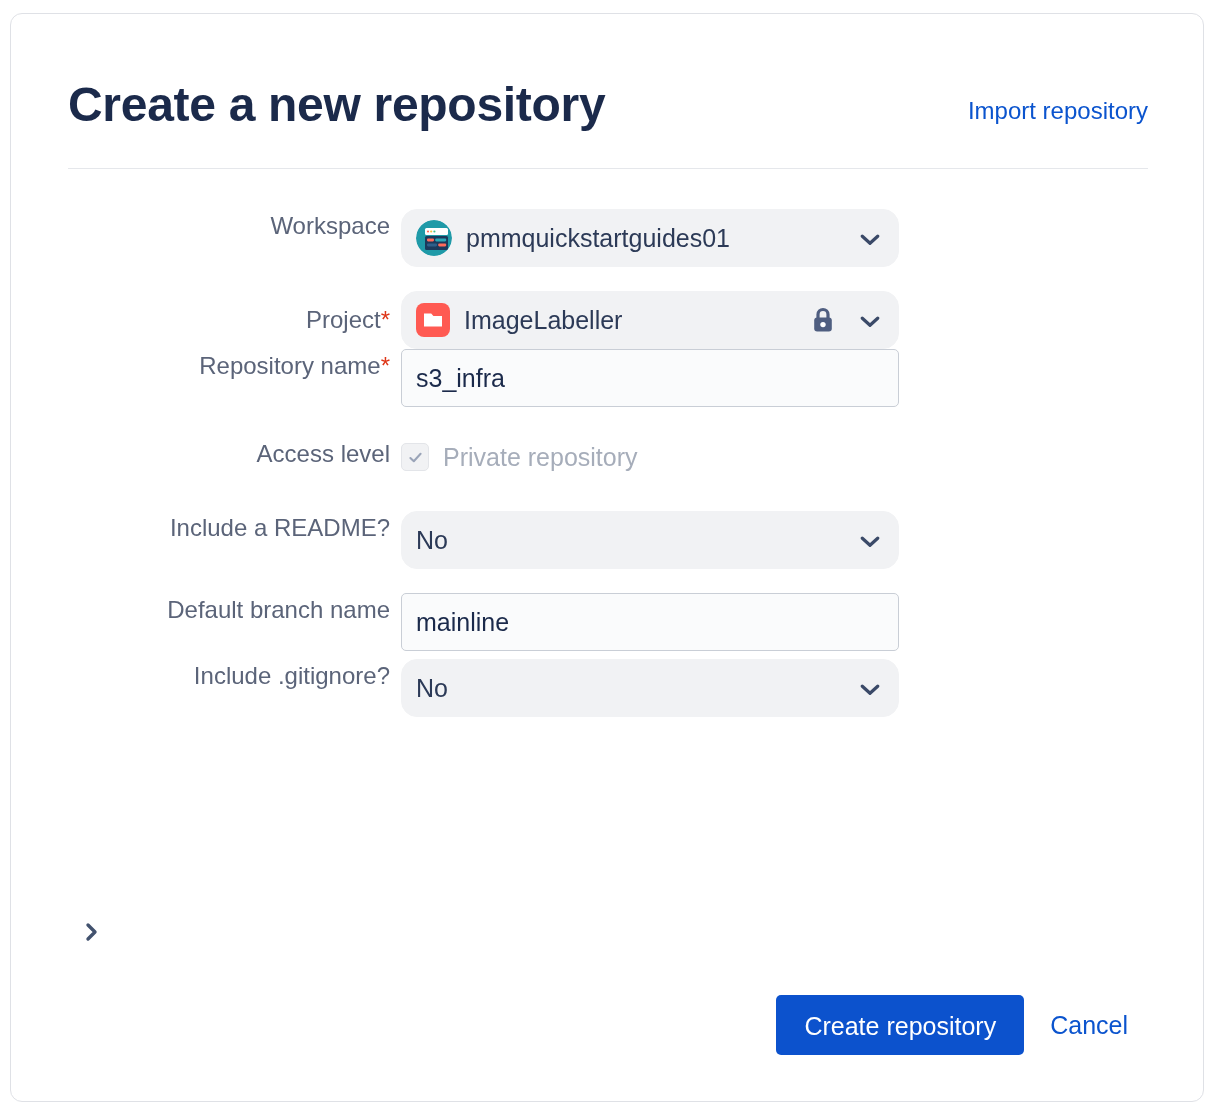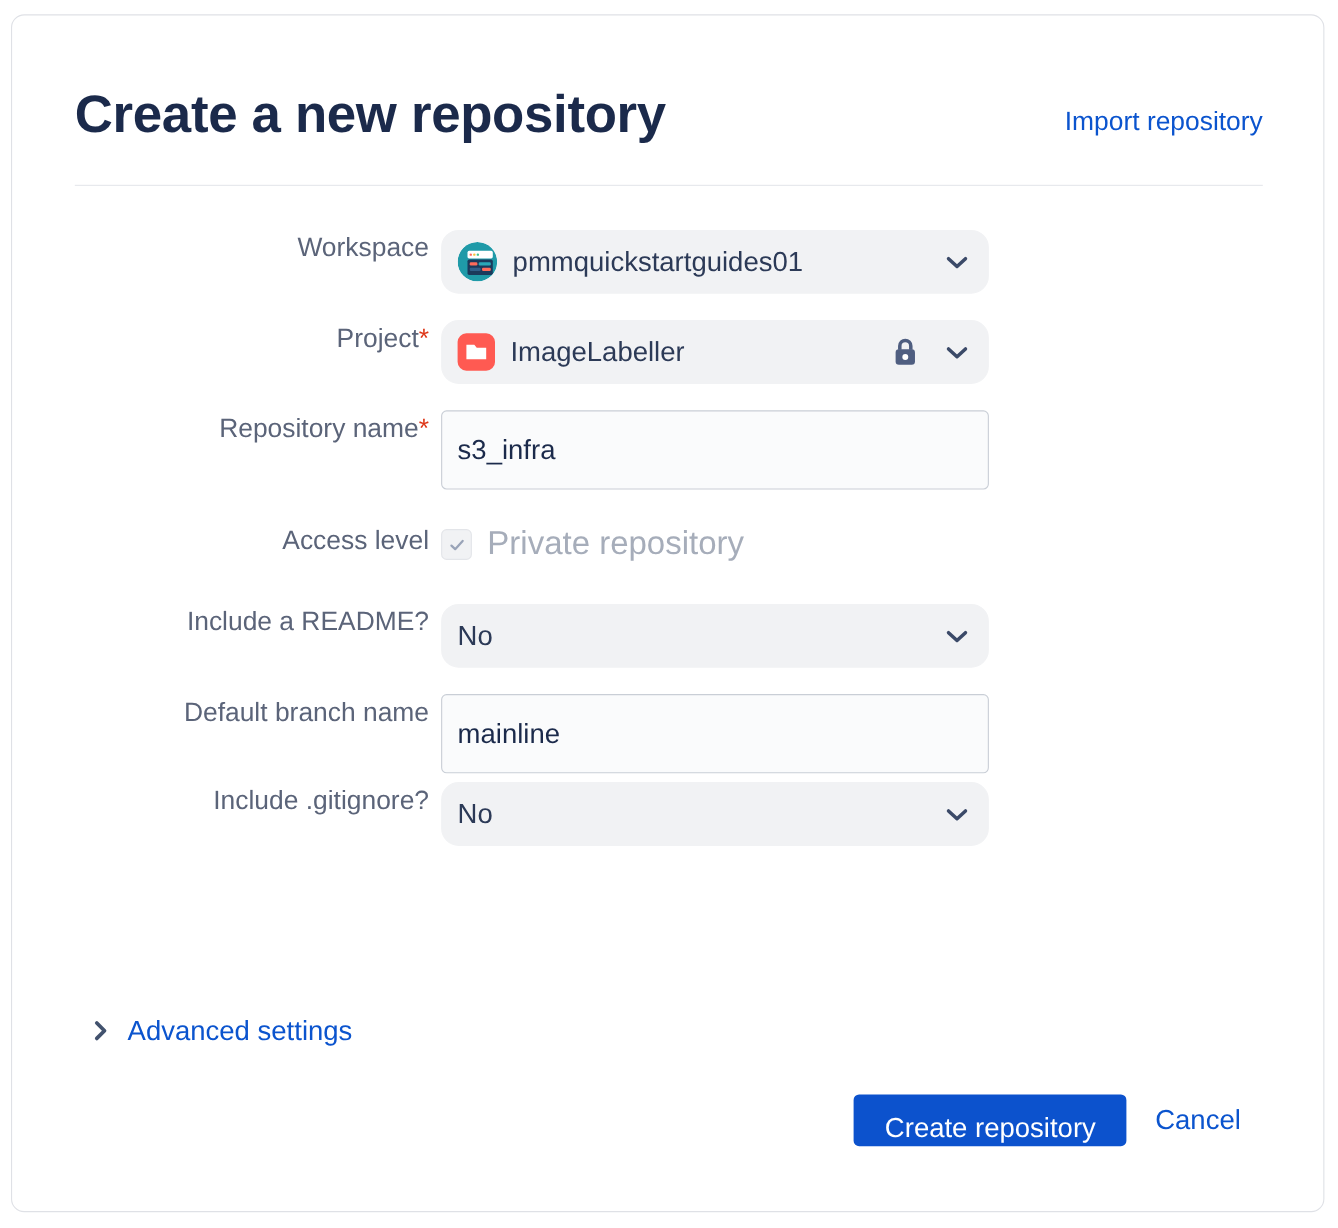--- a/index.html
+++ b/index.html
@@ -124,21 +124,21 @@
     position: absolute;
     right: 62px;
     top: 50%;
     transform: translateY(-50%);
     width: 26px;
     height: 30px;
   }
   
   .input {
     width: 498px;
-    height: 72px;
+    height: 58px;
     box-sizing: border-box;
     background: #fafbfc;
     border: 1px solid #c9ced6;
     border-radius: 5px;
     display: flex;
     align-items: center;
     padding: 0 14px;
     cursor: text;
   }
   .input .val {
@@ -180,21 +180,21 @@
     border-radius: 5px;
     background: #f1f2f4;
     border: 1px solid #e3e5e9;
     display: flex;
     align-items: center;
     justify-content: center;
     margin-right: 14px;
     flex: 0 0 auto;
   }
   .check-label {
-    font-size: 30px;
+    font-size: 25px;
     line-height: 30px;
     color: #a6adba;
   }
   .helptext {
     width: 672px;
     font-size: 22.5px;
     line-height: 40px;
     color: #5b6479;
   }
   
@@ -219,21 +219,21 @@
   }
   
   .footer {
     position: absolute;
     right: 69px;
     top: 981px;
     display: flex;
     align-items: center;
   }
   .btn-primary {
-    height: 47px;
+    height: 60px;
     padding: 0 28px;
     background: #0c52cd;
     color: #ffffff;
     border: none;
     border-radius: 5px;
     font-family: "Liberation Sans", sans-serif;
     font-size: 25px;
     line-height: 62px;
     cursor: pointer;
     white-space: nowrap;
@@ -284,21 +284,21 @@
             <span class="val">pmmquickstartguides01</span>
             <span class="chev">
               <svg viewBox="0 0 20 12" width="20" height="12" aria-hidden="true">
                 <path d="M2.3 2.2 L10 9.3 L17.7 2.2" fill="none" stroke="#3b4a68" stroke-width="3.2" stroke-linecap="round" stroke-linejoin="round"></path>
               </svg>
             </span>
           </div>
         </div>
       </div>
 
-      <div class="row" style="margin-bottom:24px;">
+      <div class="row" style="align-items:center;">
         <div class="label">
           <span>Project</span><span class="req">*</span>
         </div>
         <div class="field">
           <div class="select">
             <span class="proj-avatar">
               <svg viewBox="0 0 34 34" width="34" height="34" aria-hidden="true">
                 <path d="M8 10.5 h7.2 l2.2 2.6 h8.6 v10.4 h-18 z" fill="#ffffff"></path>
               </svg>
             </span>
@@ -382,21 +382,20 @@
       </div>
 
     </div>
 
     <div class="advanced">
       <span class="adv-chev">
         <svg viewBox="0 0 14 20" width="14" height="20" aria-hidden="true">
           <path d="M3 3 L10 10 L3 17" fill="none" stroke="#42526e" stroke-width="3.4" stroke-linecap="round" stroke-linejoin="round"></path>
         </svg>
       </span>
-      <span class="adv-label">Advanced settings</span>
     </div>
 
     <div class="footer">
       <button class="btn-primary">Create repository</button>
       <button class="btn-link">Cancel</button>
     </div>
 
   </div>
 </div>
 

